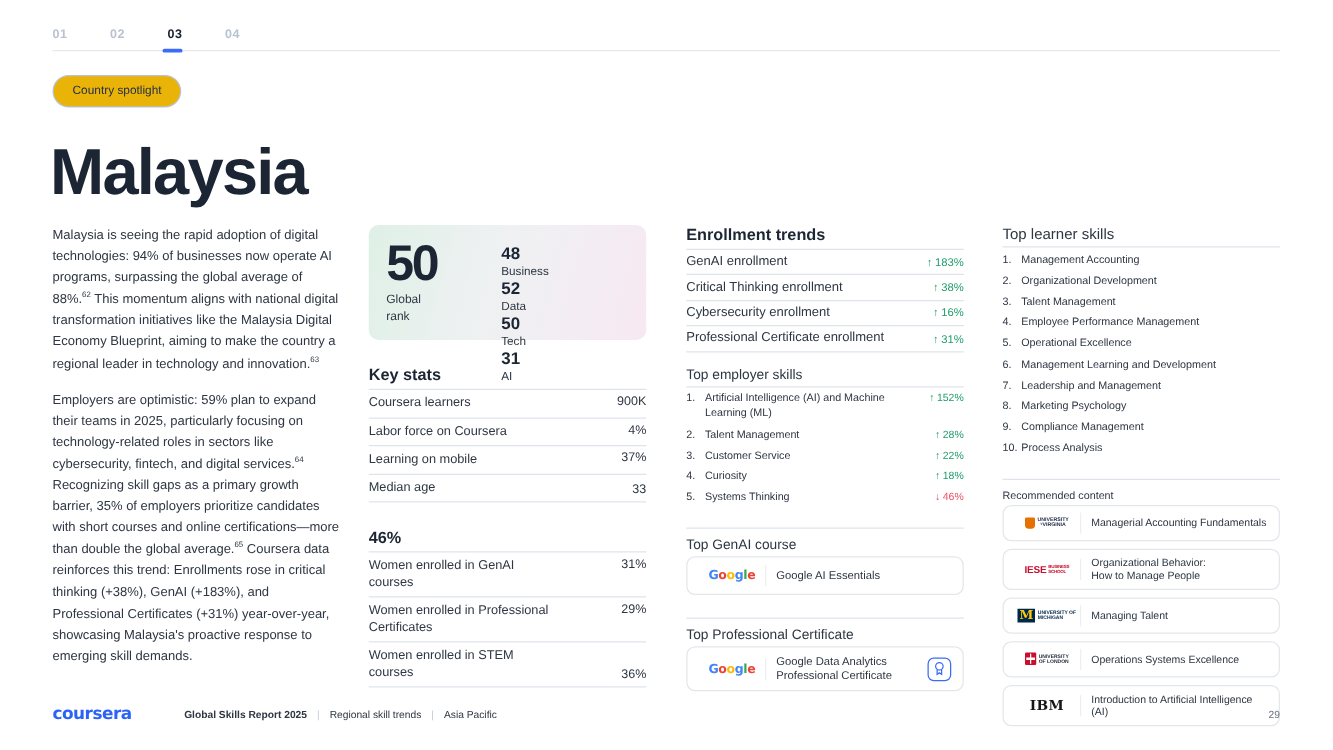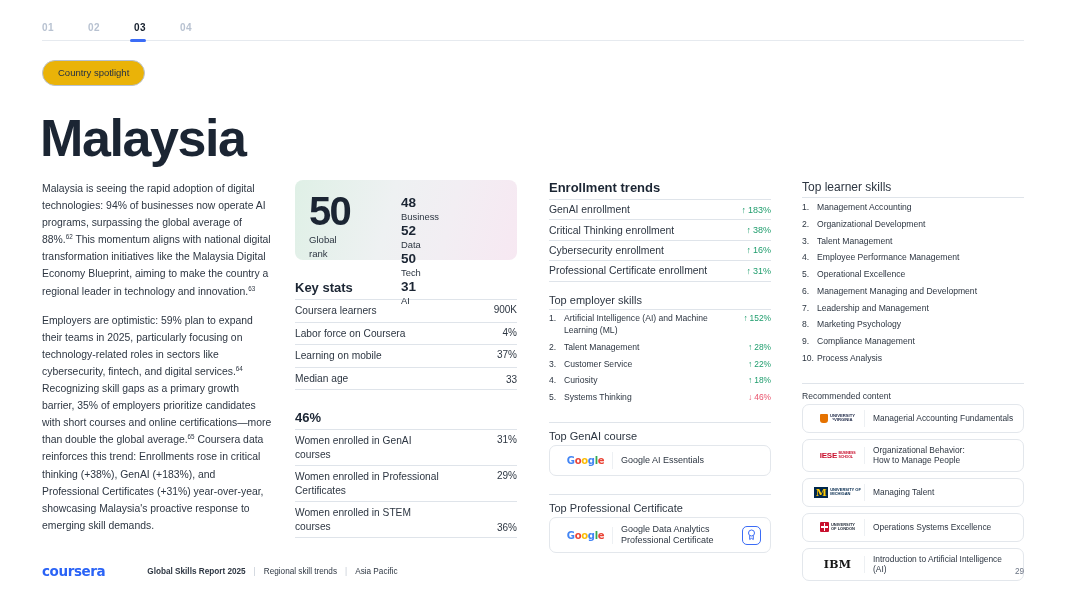--- a/index.html
+++ b/index.html
@@ -36,21 +36,21 @@
   .col-3 { left: 549px; width: 222px; }
   .col-4 { left: 802px; width: 222px; }
 
   
   .bodytext { font-size: 10.4px; line-height: 17.1px; color: #2d3642; }
   .bodytext p + p { margin-top: 12px; }
   sup { font-size: 6.3px; vertical-align: super; line-height: 0; }
 
   
   .rankcard {
-    height: 80px; border-radius: 8px; position: relative;
+    height: 92px; border-radius: 8px; position: relative;
     background: linear-gradient(105deg, #dff0e6 0%, #eef1f2 42%, #f2eef3 68%, #f7e8f2 100%);
     padding: 10px 14px;
     display: flex;
   }
   .rank-main { width: 92px; }
   .rank-big { font-size: 40px; font-weight: 700; letter-spacing: -1.8px;
     line-height: 42px; color: #1b2533; }
   .rank-lbl { font-size: 9.6px; line-height: 13px; color: #2d3642; margin-top: 1px; }
   .rank-grid { flex: 1; display: grid; grid-template-columns: 1fr;
     grid-template-rows: 1fr 1fr; padding-top: 5px; }
@@ -338,21 +338,21 @@
       <div class="nrow plain">
         <span class="idx">4.</span>
         <span class="lbl">Employee Performance Management</span>
       </div>
       <div class="nrow plain">
         <span class="idx">5.</span>
         <span class="lbl">Operational Excellence</span>
       </div>
       <div class="nrow plain">
         <span class="idx">6.</span>
-        <span class="lbl">Management Managing and Development</span>
+        <span class="lbl">Management Learning and Development</span>
       </div>
       <div class="nrow plain">
         <span class="idx">7.</span>
         <span class="lbl">Leadership and Management</span>
       </div>
       <div class="nrow plain">
         <span class="idx">8.</span>
         <span class="lbl">Marketing Psychology</span>
       </div>
       <div class="nrow plain">

